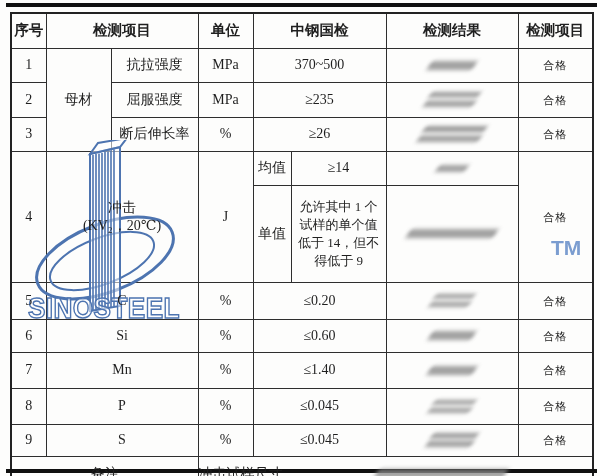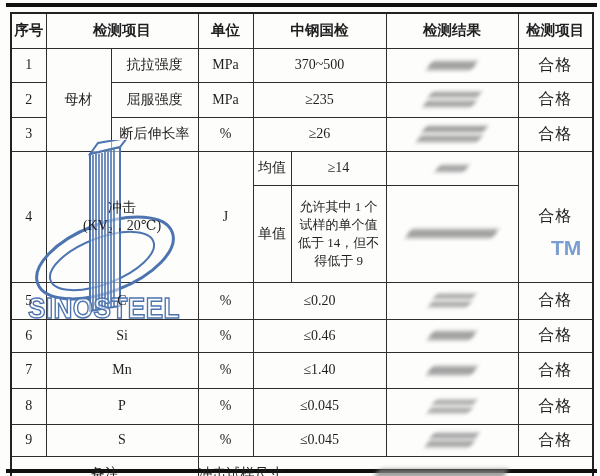--- a/index.html
+++ b/index.html
@@ -13,21 +13,21 @@
                border-collapse:collapse;table-layout:fixed;}
   table.report td{border:1px solid #2e2e2e;text-align:center;vertical-align:middle;
                   padding:0;font-size:14px;overflow:hidden;}
   table.report{border:2px solid #222;}
   td .t{position:relative;z-index:4;display:inline-block;}
   .hd .t{font-family:"Liberation Sans","DejaVu Sans",sans-serif;font-weight:bold;font-size:14.5px;}
   .h35{height:35px;}.h34{height:34px;}.h76{height:76px;}
   .h37{height:37px;}.h36{height:36px;}.h33{height:33px;}.h32{height:32px;}
   .small .t{font-size:13px;line-height:18px;padding:12px 3px;}
   .twoline .t{line-height:18px;text-align:right;}
-  .ok .t{font-size:16px;letter-spacing:1px;font-family:Liberation Mono, monospace;}
+  .ok .t{font-size:11px;letter-spacing:1px;font-family:Liberation Mono, monospace;}
 
   
   .smudge{position:relative;z-index:1;margin:0 auto;background:#8a8a8a;opacity:.8;
           filter:blur(2.3px);transform:skewX(-30deg);border-radius:2px;}
   .smudge.double{background:linear-gradient(#808080 0 36%,rgba(0,0,0,0) 36% 58%,#8a8a8a 58% 100%);}
 
   
   .wm{position:absolute;z-index:3;pointer-events:none;}
   .cjk{left:183px;top:224px;font-size:92px;font-weight:bold;line-height:1;
        letter-spacing:3px;color:rgba(255,255,255,0.5);
@@ -133,21 +133,21 @@
       <td colspan="2"><span class="t">≤0.20</span></td>
       <td>
             <div class="smudge double" style="width:40px;height:13px"></div>
           </td>
       <td class="ok"><span class="t">合格</span></td>
     </tr>
     <tr class="h33">
       <td><span class="t">6</span></td>
       <td colspan="2"><span class="t">Si</span></td>
       <td><span class="t">%</span></td>
-      <td colspan="2"><span class="t">≤0.46</span></td>
+      <td colspan="2"><span class="t">≤0.60</span></td>
       <td>
             <div class="smudge" style="width:44px;height:9px"></div>
           </td>
       <td class="ok"><span class="t">合格</span></td>
     </tr>
     <tr class="h36">
       <td><span class="t">7</span></td>
       <td colspan="2"><span class="t">Mn</span></td>
       <td><span class="t">%</span></td>
       <td colspan="2"><span class="t">≤1.40</span></td>

